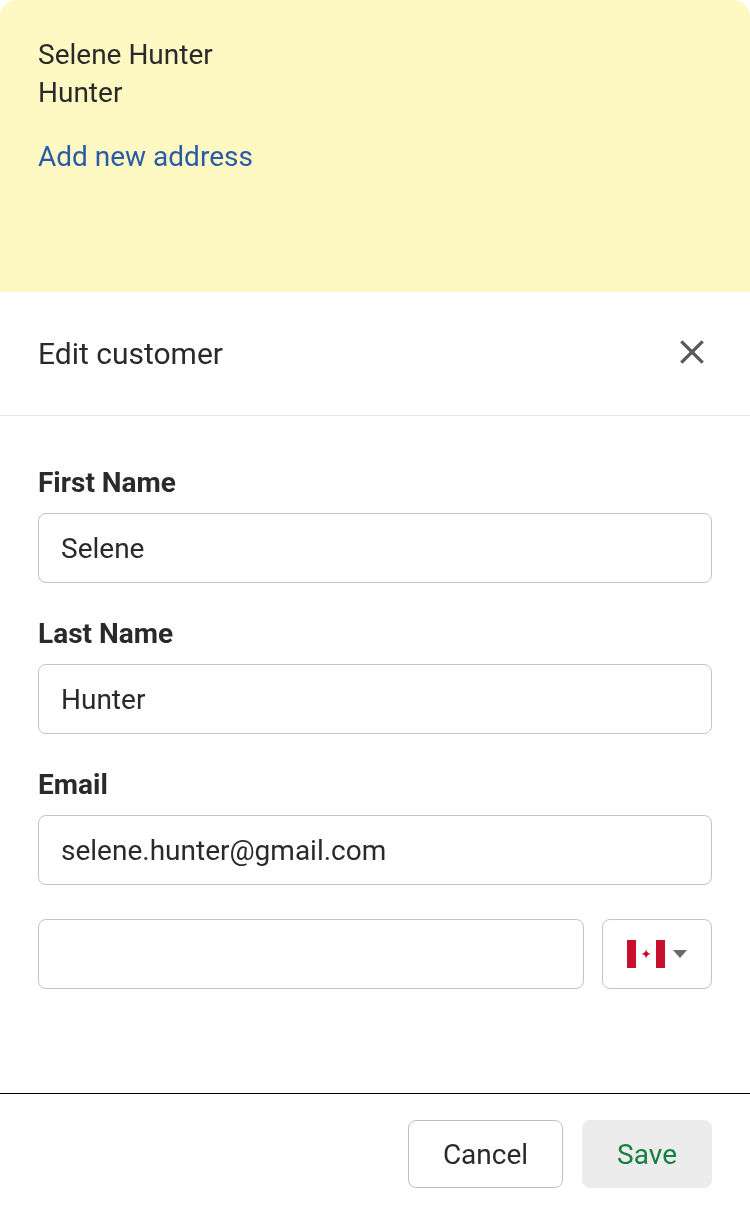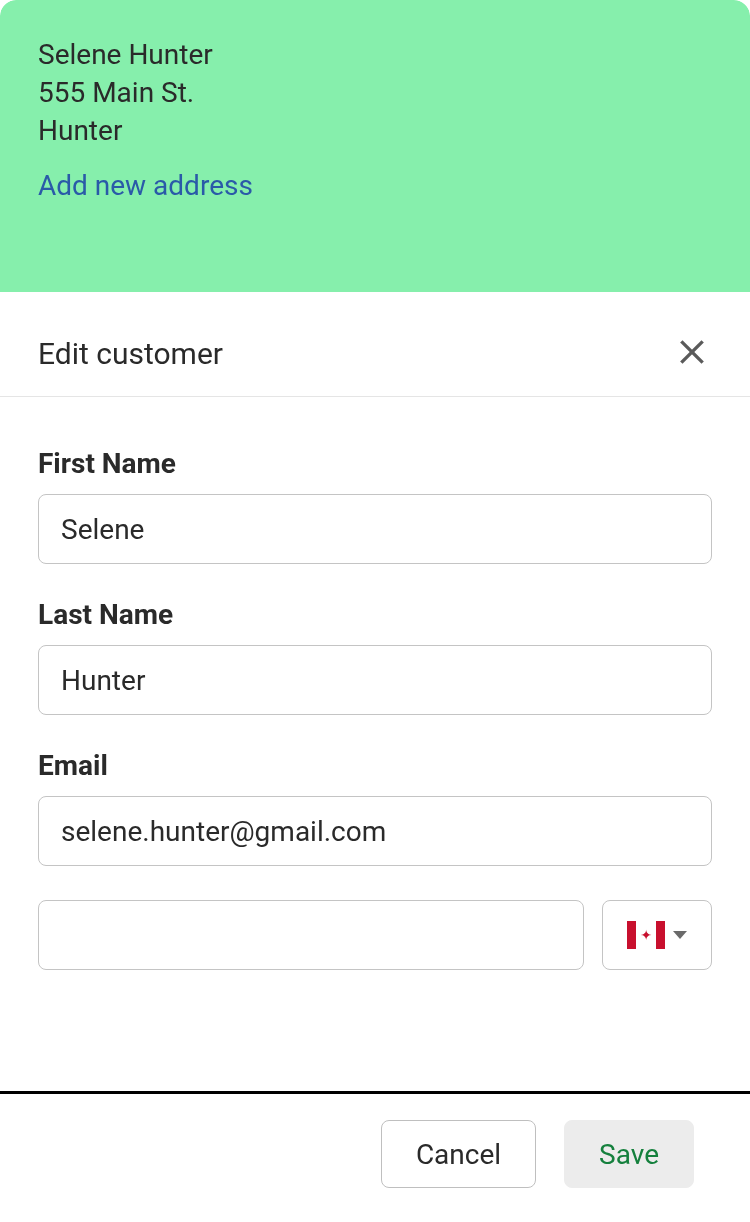--- a/index.html
+++ b/index.html
@@ -15,52 +15,52 @@
       position: relative;
       overflow: hidden;
       border-radius: 16px;
     }
     .backdrop {
       position: absolute;
       top: 0;
       left: 0;
       right: 0;
       height: 292px;
-      background: #86efac;
+      background: #fef9c3;
       padding: 36px 38px;
       border-radius: 16px 16px 0 0;
     }
     .address-block {
       color: #2a2a2a;
       font-size: 28px;
       line-height: 1.35;
     }
     .add-address-link {
       display: inline-block;
-      margin-top: 20px;
+      margin-top: 28px;
       color: #2a5aa8;
       font-size: 28px;
       text-decoration: none;
     }
     .modal {
       position: absolute;
       top: 292px;
       left: 0;
       right: 0;
       bottom: 0;
       background: #fff;
       display: flex;
       flex-direction: column;
       border-radius: 0 0 16px 16px;
     }
     .modal-header {
       display: flex;
       align-items: center;
       justify-content: space-between;
-      padding: 40px 38px 21px 38px;
+      padding: 40px 38px 40px 38px;
       border-bottom: 1px solid #e5e5e5;
     }
     .modal-title {
       font-size: 30px;
       font-weight: 400;
       color: #2a2a2a;
     }
     .close-btn {
       background: none;
       border: none;
@@ -145,23 +145,23 @@
     .dropdown-caret {
       width: 0;
       height: 0;
       border-left: 7px solid transparent;
       border-right: 7px solid transparent;
       border-top: 8px solid #6a6a6a;
     }
     .modal-footer {
       display: flex;
       justify-content: flex-end;
-      gap: 28px;
-      padding: 26px 56px 34px 38px;
-      border-top: 3px solid #000000;
+      gap: 19px;
+      padding: 26px 38px 34px 38px;
+      border-top: 1px solid #000000;
     }
     .btn {
       height: 68px;
       padding: 0 34px;
       border-radius: 8px;
       font-size: 28px;
       font-family: inherit;
       cursor: pointer;
     }
     .btn-cancel {
@@ -174,21 +174,20 @@
       border: 1px solid #ececec;
       color: #15803d;
     }
   </style>
 </head>
 <body>
 
 <div class="backdrop">
   <div class="address-block">
     <div>Selene Hunter</div>
-    <div>555 Main St.</div>
     <div>Hunter</div>
   </div>
   <a href="#" class="add-address-link">Add new address</a>
 </div>
 
 <div class="modal">
   <div class="modal-header">
     <h2 class="modal-title">Edit customer</h2>
     <button class="close-btn">
       <svg viewBox="0 0 24 24" fill="none">

